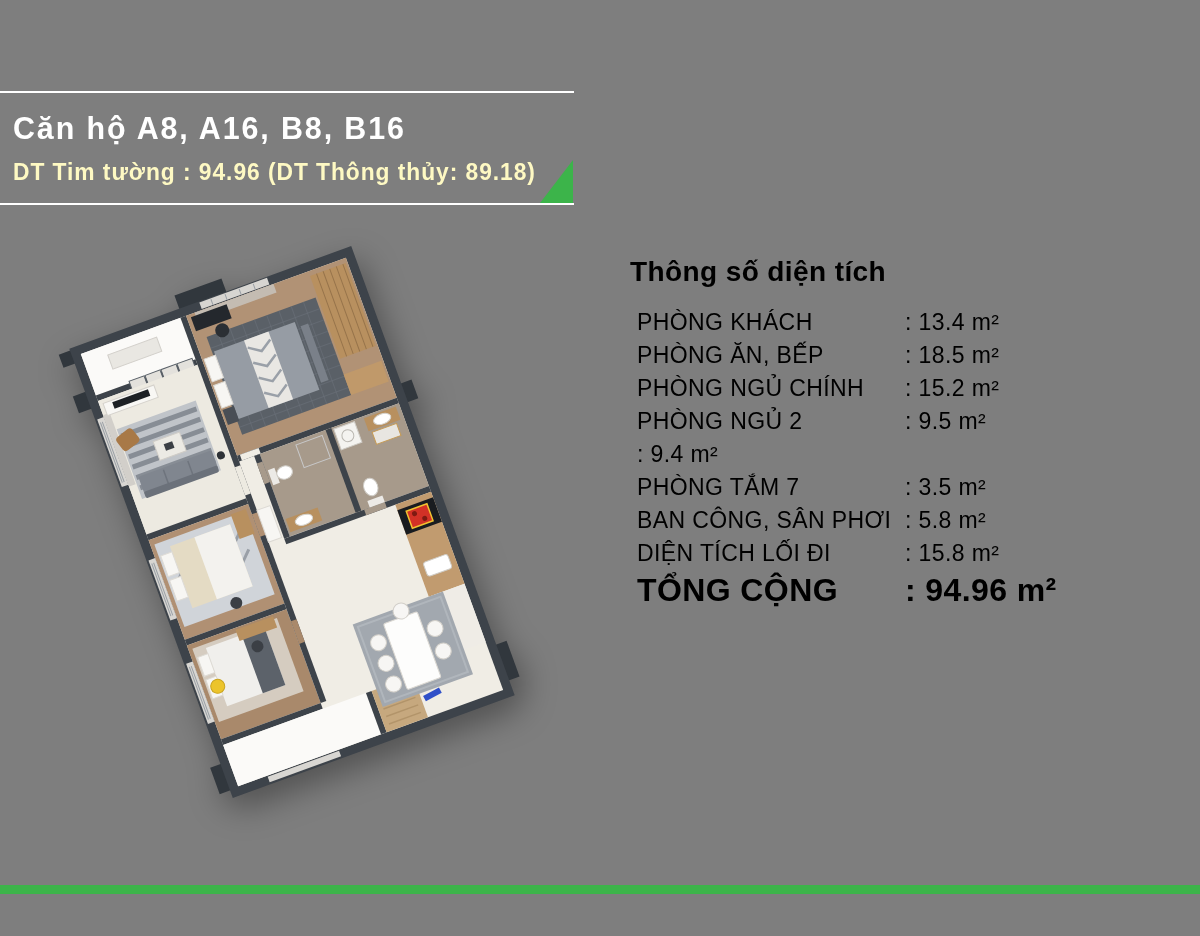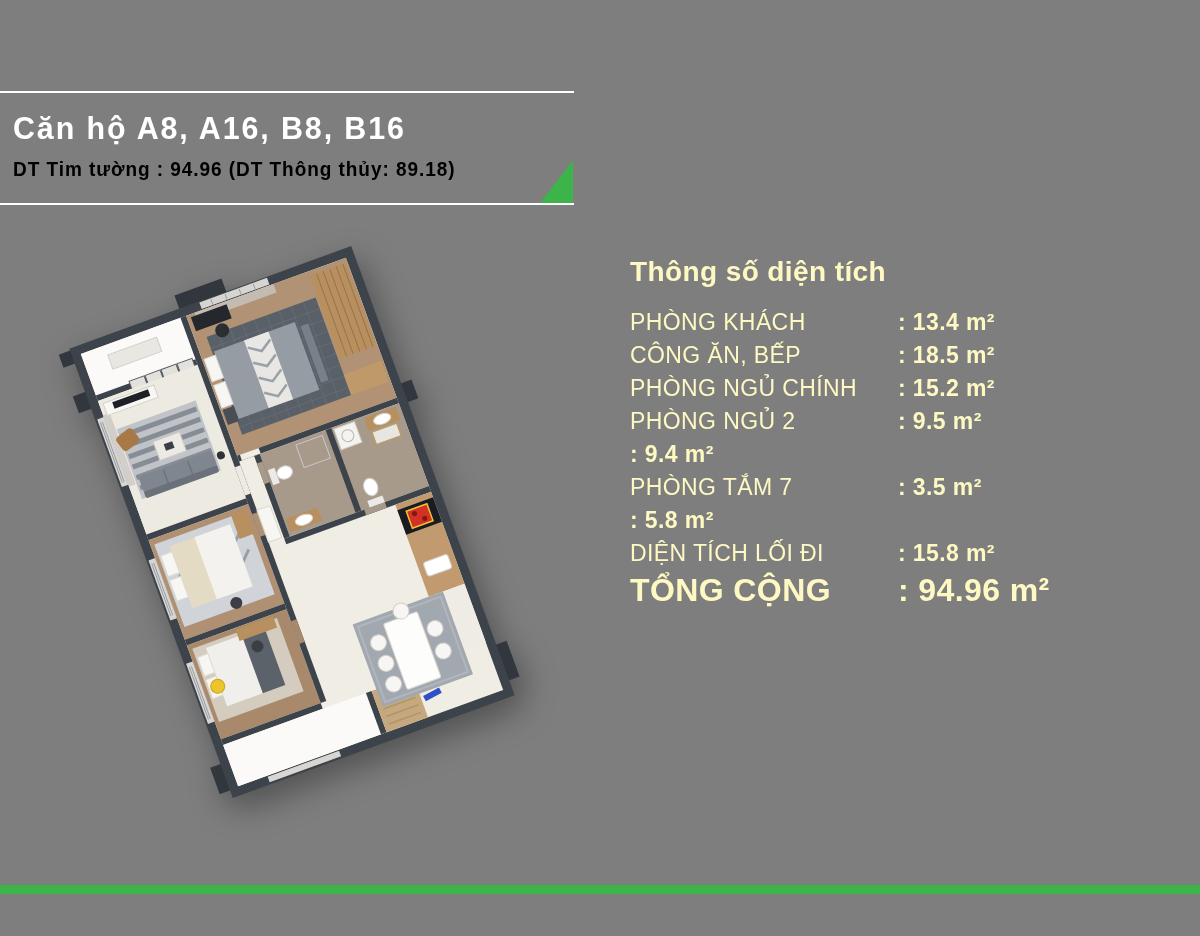--- a/index.html
+++ b/index.html
@@ -12,36 +12,36 @@
 
   
   .rule{position:absolute;left:0;width:574px;height:2px;background:#ffffff;}
   .rule-top{top:91px;}
   .rule-bottom{top:203px;}
   .header-title{
     position:absolute;left:13px;top:110px;color:#ffffff;font-weight:bold;
     font-size:32px;letter-spacing:2px;white-space:nowrap;
   }
   .header-subtitle{
-    position:absolute;left:13px;top:158px;color:#000000;font-weight:bold;
-    font-size:20px;letter-spacing:1px;white-space:nowrap;
+    position:absolute;left:13px;top:158px;color:#fef9c3;font-weight:bold;
+    font-size:24px;letter-spacing:1px;white-space:nowrap;
   }
   .condense{display:inline-block;transform:scaleX(0.95);transform-origin:left center;}
   .green-triangle{
     position:absolute;left:540px;top:160px;width:0;height:0;
     border-left:33px solid transparent;border-bottom:43px solid #3cb44a;
   }
 
   
-  .area-table{position:absolute;left:630px;top:256px;color:#fef9c3;width:560px;}
+  .area-table{position:absolute;left:630px;top:256px;color:#000000;width:560px;}
   .area-title{font-size:28px;font-weight:bold;letter-spacing:.4px;margin:0 0 18px 0;}
-  .rows{}
+  .rows{margin-left:7px;}
   .row{display:flex;font-size:23px;line-height:33px;letter-spacing:.4px;font-weight:normal;}
   .row .lbl{width:268px;flex:0 0 268px;}
-  .row .val{white-space:nowrap;font-weight:bold;}
+  .row .val{white-space:nowrap;}
   .row.total{font-weight:bold;font-size:32px;line-height:38px;margin-top:1px;}
 
   
   .floorplan{
     position:absolute;left:0;top:210px;
     filter:drop-shadow(8px 12px 16px rgba(0,0,0,0.35));
   }
 
   
   .green-bar{position:absolute;left:0;top:885px;width:1200px;height:9px;background:#3cb44a;}
@@ -228,39 +228,40 @@
   </svg>
 
   <div class="area-table">
     <div class="area-title">Thông số diện tích</div>
     <div class="rows">
       <div class="row">
         <span class="lbl">PHÒNG KHÁCH</span>
         <span class="val">: 13.4 m²</span>
       </div>
       <div class="row">
-        <span class="lbl">CÔNG ĂN, BẾP</span>
+        <span class="lbl">PHÒNG ĂN, BẾP</span>
         <span class="val">: 18.5 m²</span>
       </div>
       <div class="row">
         <span class="lbl">PHÒNG NGỦ CHÍNH</span>
         <span class="val">: 15.2 m²</span>
       </div>
       <div class="row">
         <span class="lbl">PHÒNG NGỦ 2</span>
         <span class="val">: 9.5 m²</span>
       </div>
       <div class="row">
         <span class="val">: 9.4 m²</span>
       </div>
       <div class="row">
         <span class="lbl">PHÒNG TẮM 7</span>
         <span class="val">: 3.5 m²</span>
       </div>
       <div class="row">
+        <span class="lbl">BAN CÔNG, SÂN PHƠI</span>
         <span class="val">: 5.8 m²</span>
       </div>
       <div class="row">
         <span class="lbl">DIỆN TÍCH LỐI ĐI</span>
         <span class="val">: 15.8 m²</span>
       </div>
       <div class="row total">
         <span class="lbl">TỔNG CỘNG</span>
         <span class="val">: 94.96 m²</span>
       </div>

